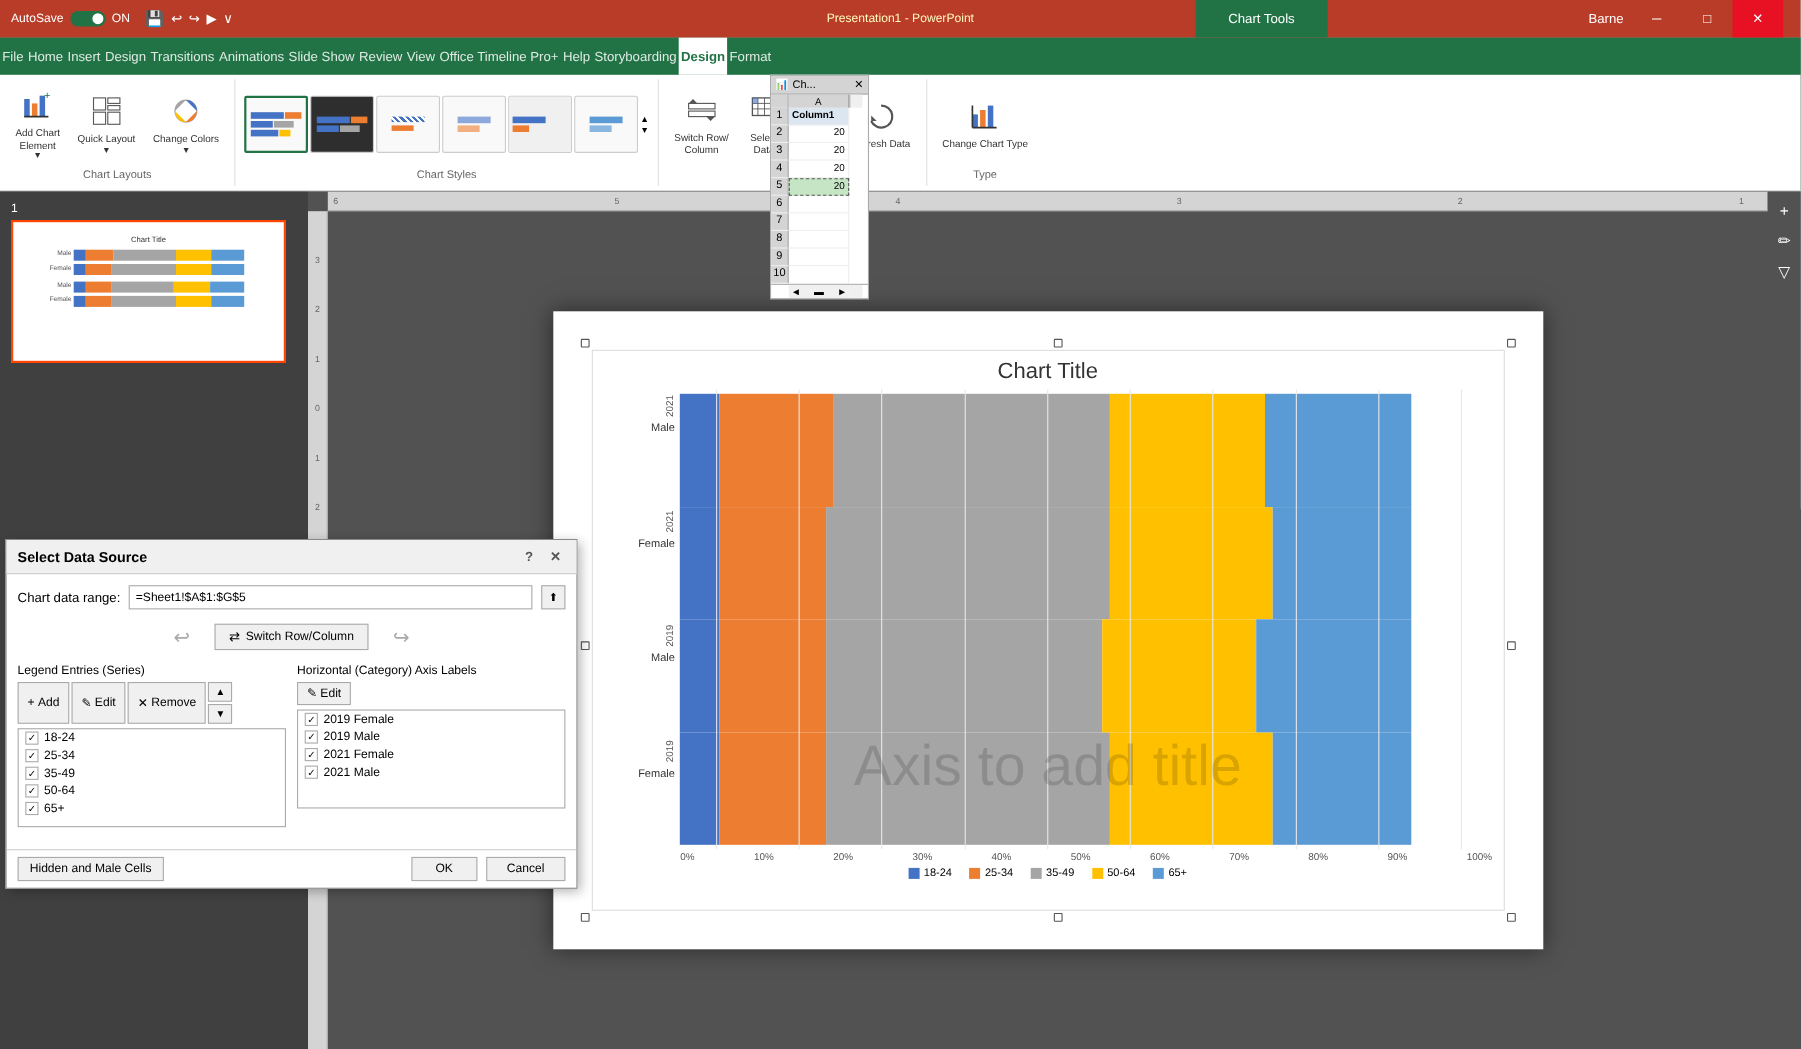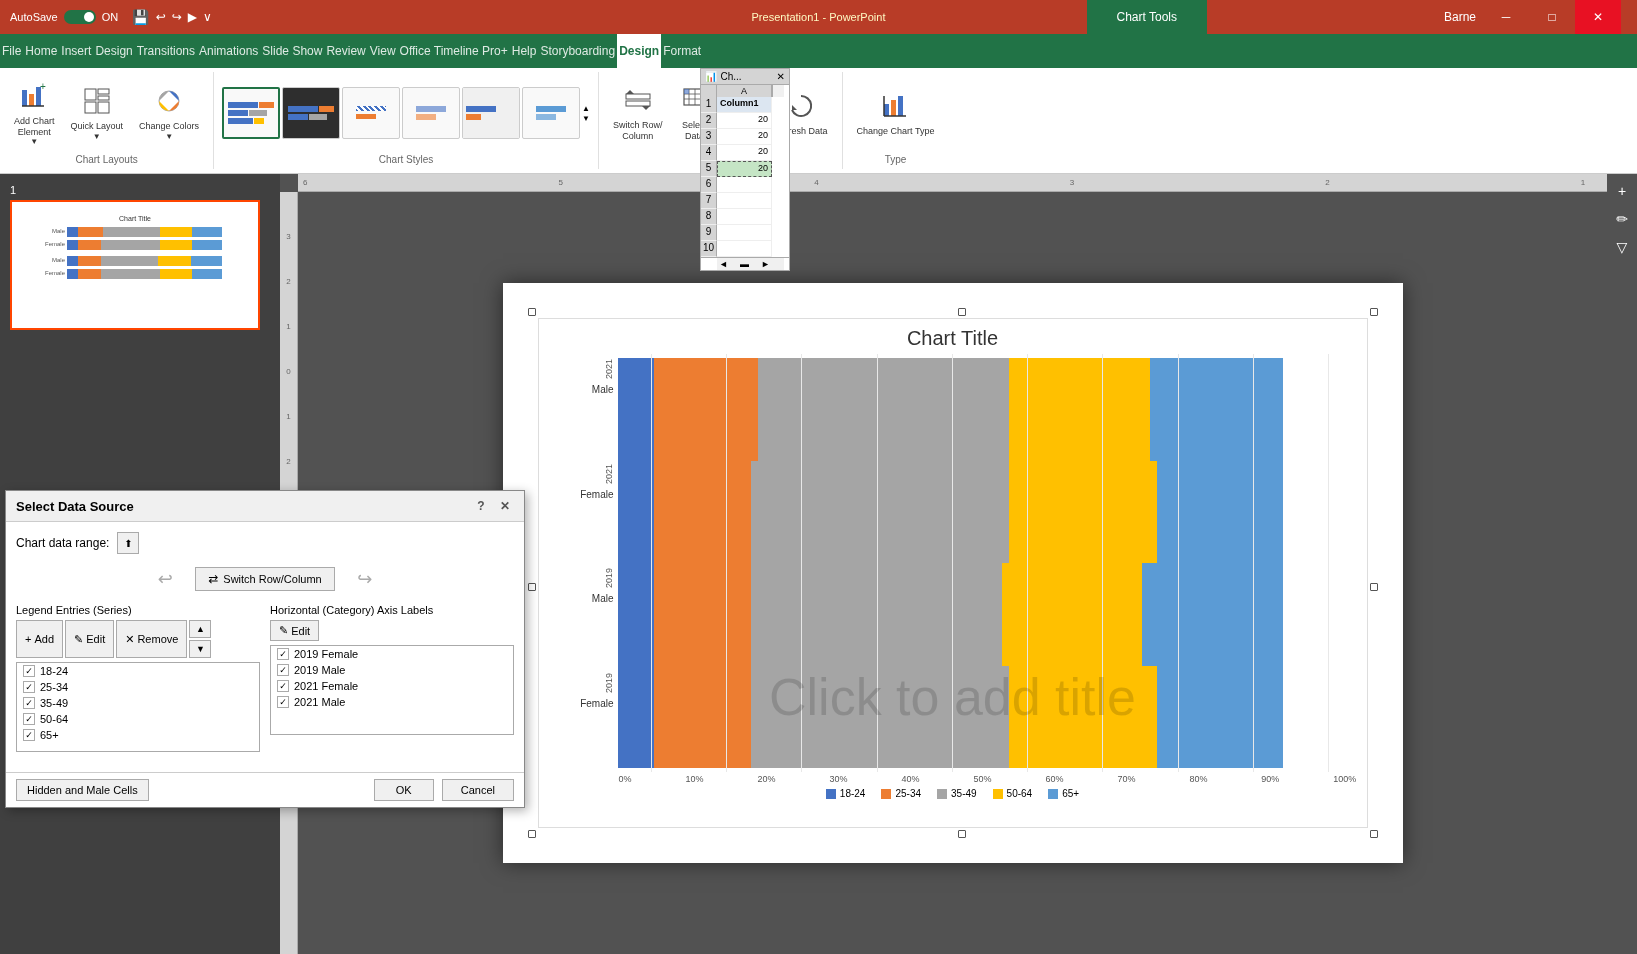--- a/index.html
+++ b/index.html
@@ -1128,21 +1128,21 @@
           <div class="legend-item">
             <div class="legend-dot" style="background:#ffc000;"></div>
             <span style="font-size:10px;">50-64</span>
           </div>
           <div class="legend-item">
             <div class="legend-dot" style="background:#5b9bd5;"></div>
             <span style="font-size:10px;">65+</span>
           </div>
         </div>
 
-        <div class="chart-subtitle-overlay">Click to add title</div>
+        <div class="chart-subtitle-overlay">Axis to add title</div>
       </div>
     </div>
   </div>
 
   <div class="sidebar-tools">
     <div class="side-tool">+</div>
     <div class="side-tool">✏</div>
     <div class="side-tool">▽</div>
   </div>
 </div>
@@ -1153,20 +1153,21 @@
       <span>Select Data Source</span>
       <div class="dialog-titlebar-actions">
         <span class="dialog-title-btn">?</span>
         <span class="dialog-title-btn">✕</span>
       </div>
     </div>
     <div class="dialog-body">
 
       <div class="data-range-row">
         <label class="data-range-label">Chart data range:</label>
+        <input class="data-range-input" value="=Sheet1!$A$1:$G$5" style="">
         <div class="range-picker-btn">⬆</div>
       </div>
 
       <div class="switch-row">
         <div class="arrow-btn">↩</div>
         <button class="switch-btn">
           <span style="font-size:12px;">⇄</span>
           <span>Switch Row/Column</span>
         </button>
         <div class="arrow-btn">↪</div>

